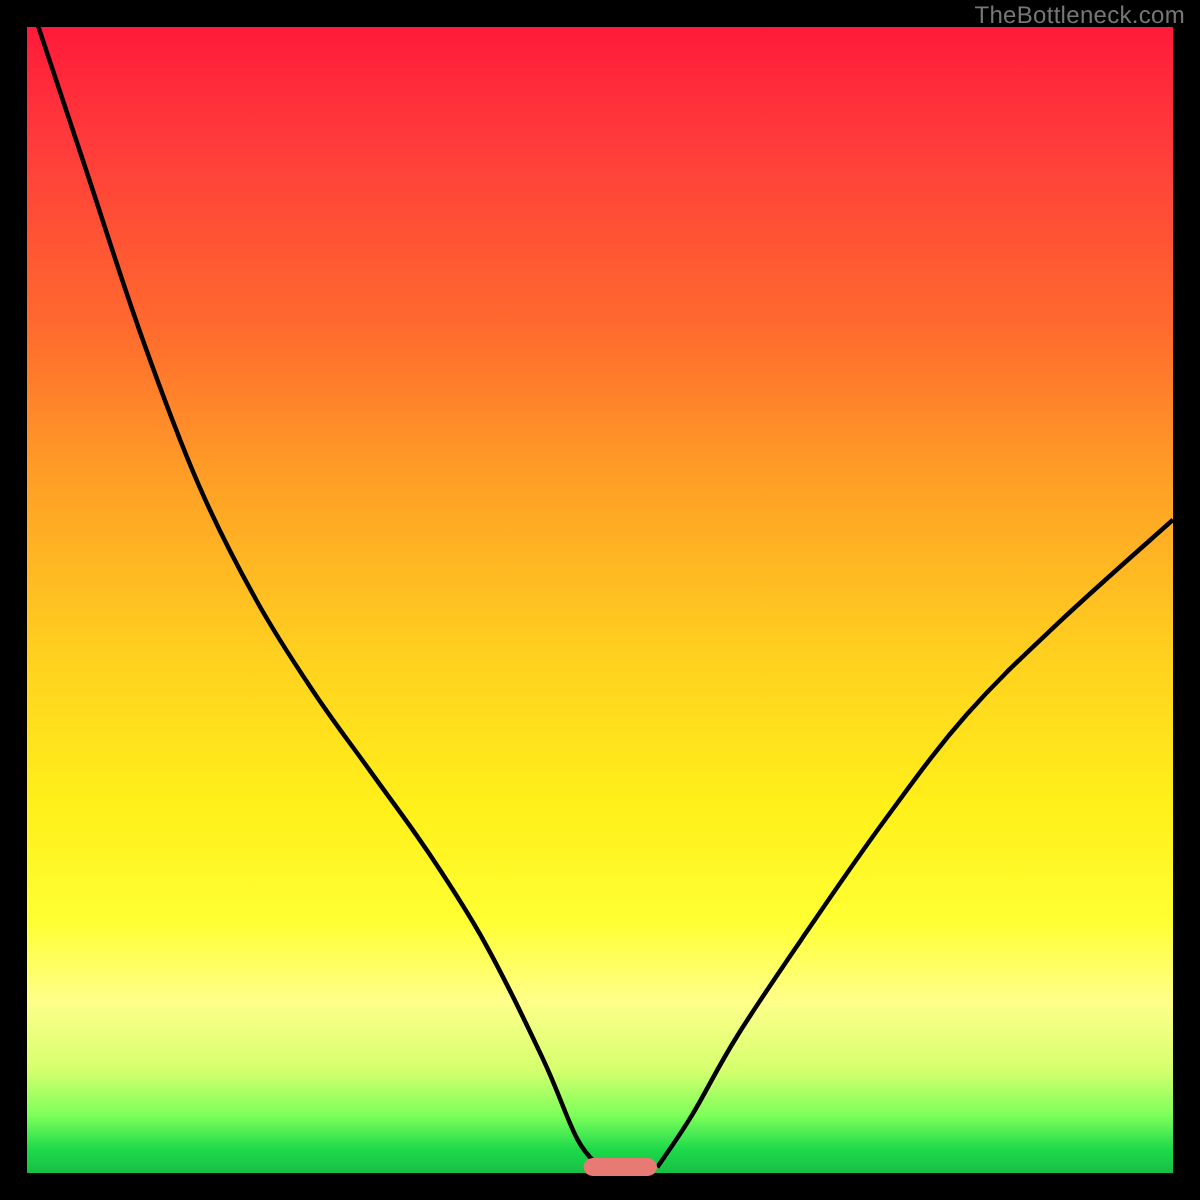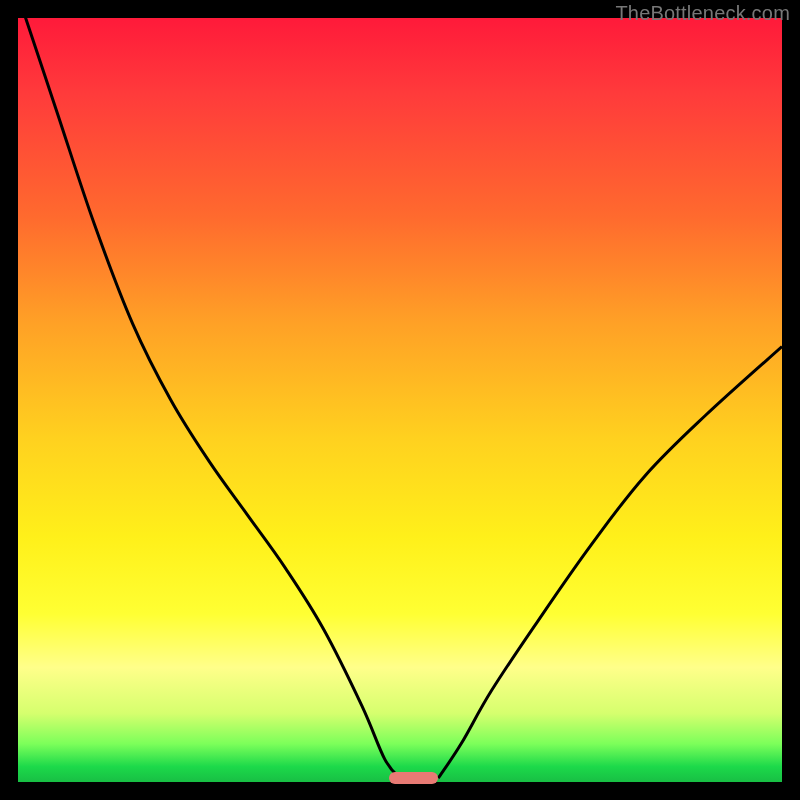--- a/index.html
+++ b/index.html
@@ -23,21 +23,21 @@
       #7cff5a 95%,
       #1cd94a 98%,
       #18bf44 100%
     );
   }
   .watermark {
     position: absolute;
     top: 2px;
     right: 10px;
     color: #777;
-    font-size: 20px;
+    font-size: 16px;
     font-weight: 500;
     letter-spacing: 0.2px;
   }
   .curve-svg {
     position: absolute;
     left: 0; top: 0;
     width: 764px;
     height: 764px;
   }
   .marker {

